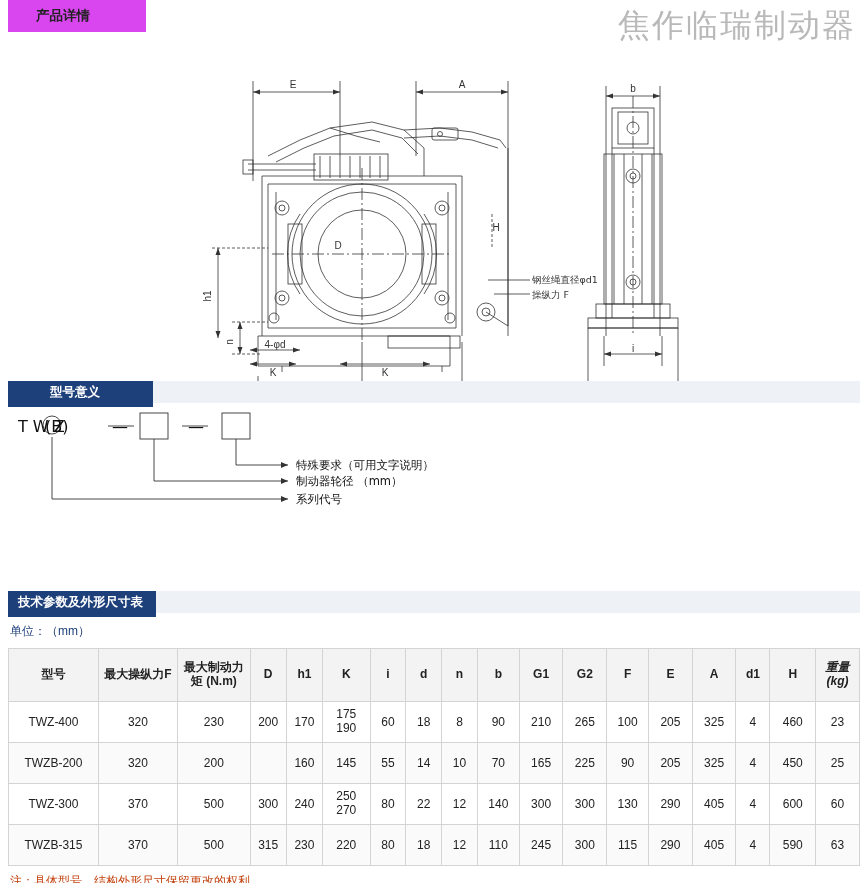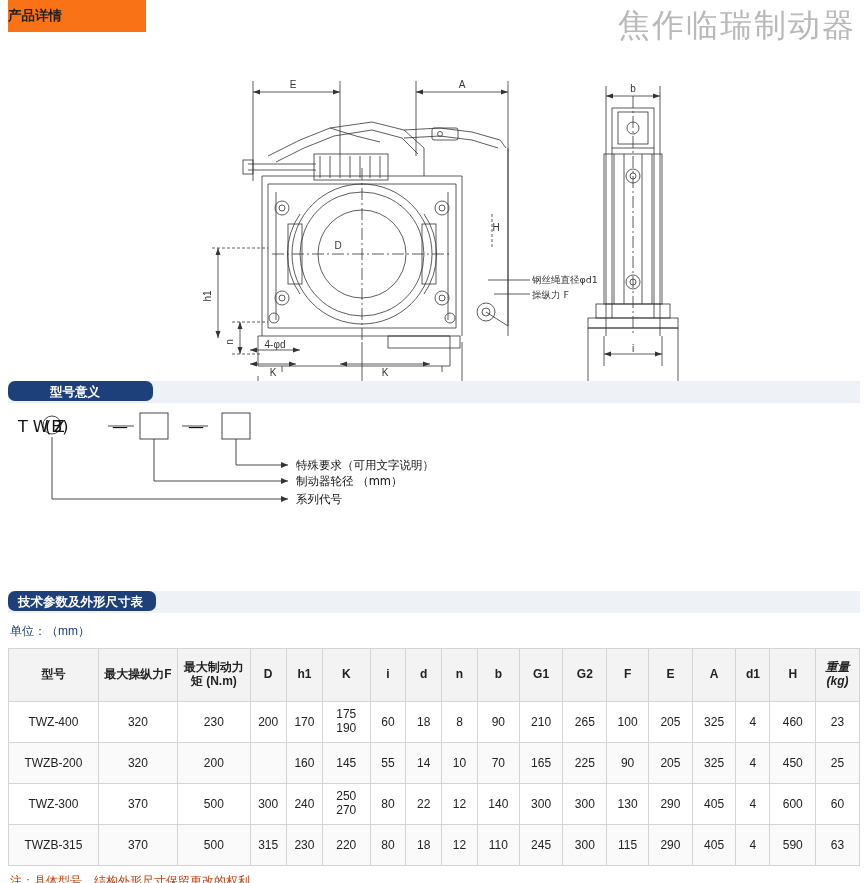--- a/index.html
+++ b/index.html
@@ -20,23 +20,24 @@
   .header {
     position: relative;
     height: 36px;
   }
   .tab {
     position: absolute;
     left: 8px;
     top: 0;
     width: 138px;
     height: 32px;
-    background: #f97316;
+    background: #d946ef;
     display: flex;
     align-items: center;
+    padding-left: 28px;
     box-sizing: border-box;
     font-size: 13.5px;
     font-weight: bold;
     color: #222;
   }
   .watermark {
     position: absolute;
     right: 12px;
     top: 4px;
     font-size: 32px;
@@ -54,30 +55,29 @@
   .section-bar .bar-bg {
     position: absolute;
     left: 0; top: 0;
     height: 22px;
     background: #eef1f5;
     width: 852px;
   }
   .section-bar .bar-label {
     position: absolute;
     left: 0; top: 0;
-    height: 20px;
+    height: 26px;
     line-height: 22px;
     background: #1d3f7a;
     color: #ffffff;
     font-size: 12.5px;
     font-weight: bold;
     padding: 0 14px 0 42px;
     box-sizing: border-box;
     white-space: nowrap;
-    border-radius: 7px;
   }
   .section-bar.w1 .bar-label { width: 145px; }
   .section-bar.w2 .bar-label { width: 148px; padding-left: 10px; }
 
   
   .drawing {
     position: relative;
     width: 868px;
     height: 345px;
   }

